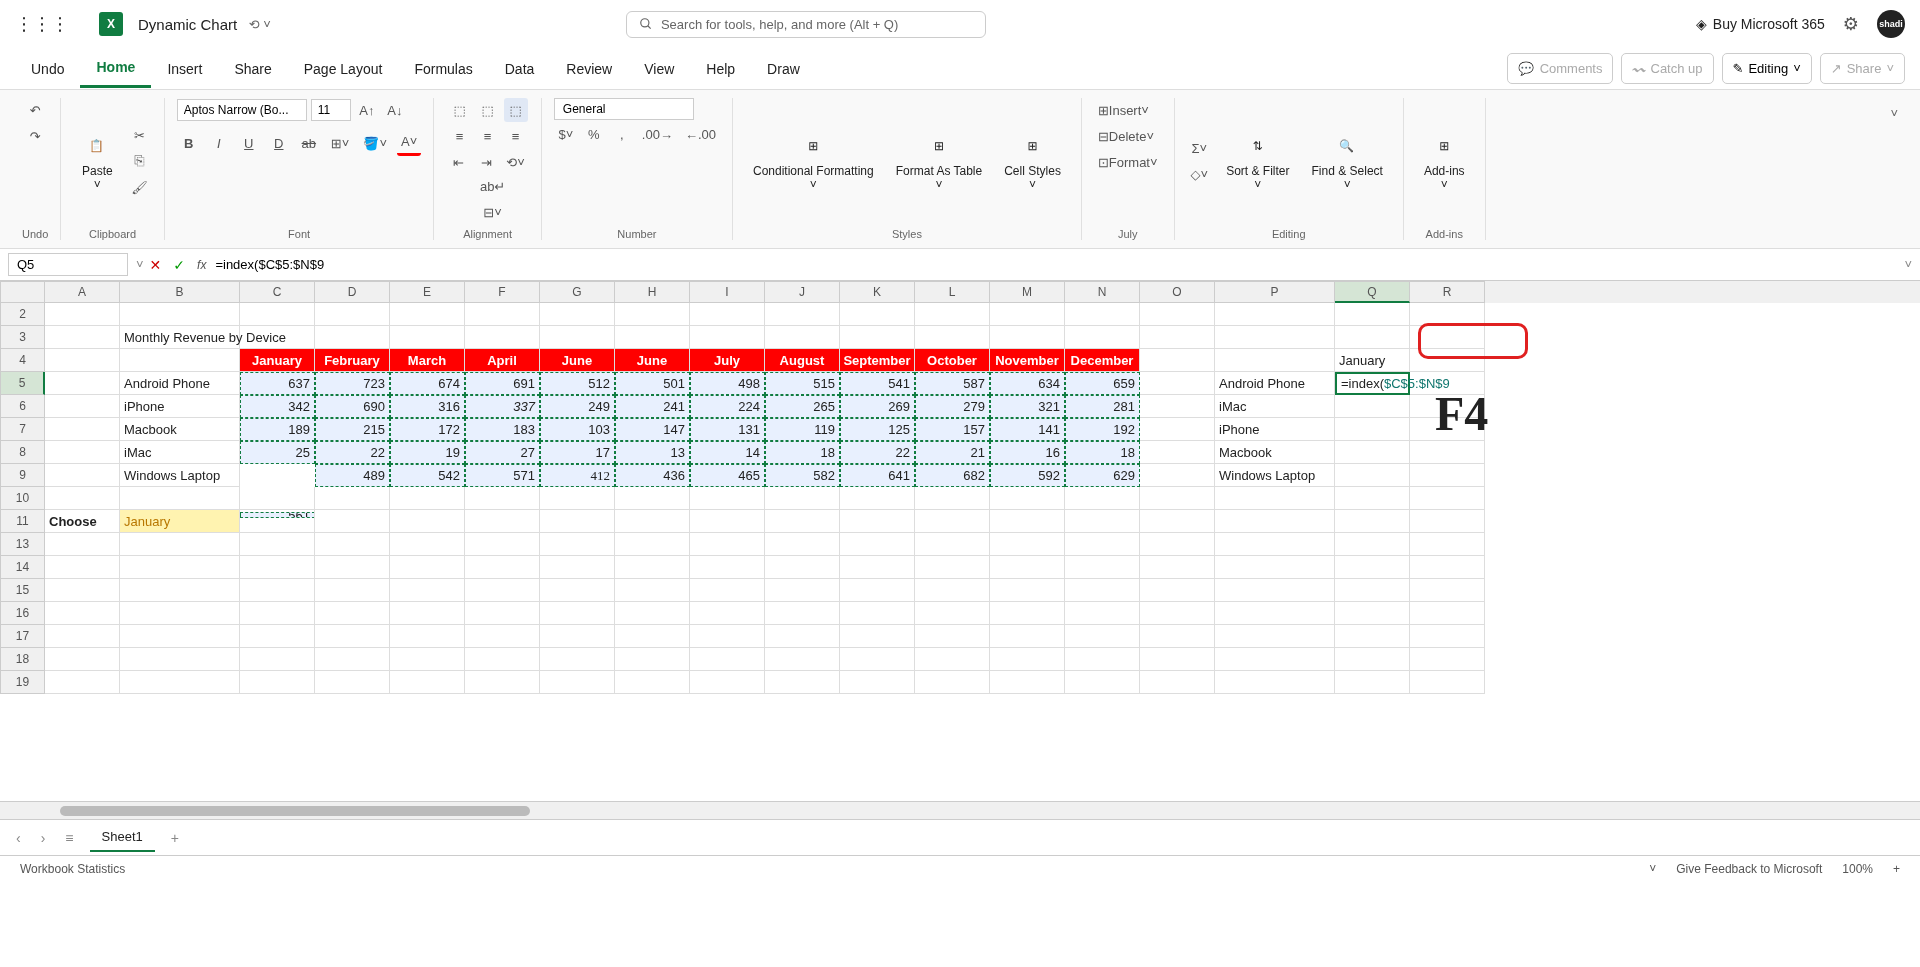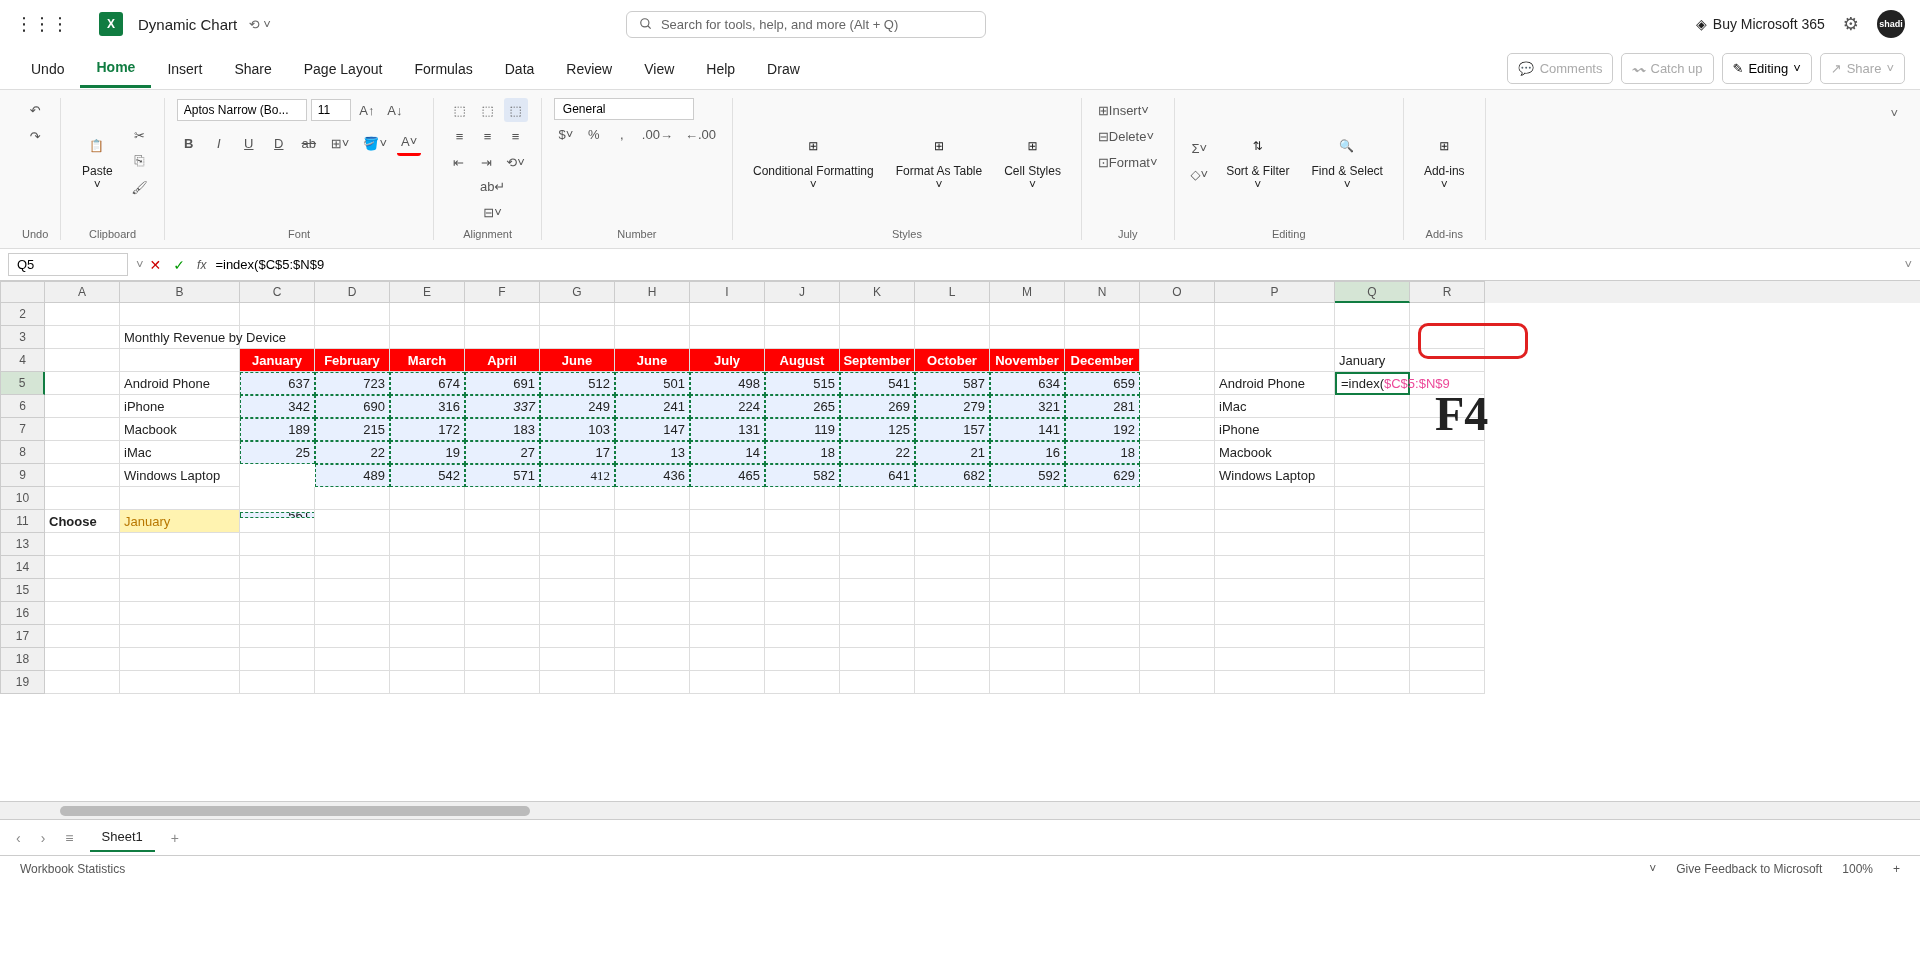--- a/index.html
+++ b/index.html
@@ -350,21 +350,21 @@
         <div class="cell num selected-range" style="width: 75px;">498</div>
         <div class="cell num selected-range" style="width: 75px;">515</div>
         <div class="cell num selected-range" style="width: 75px;">541</div>
         <div class="cell num selected-range" style="width: 75px;">587</div>
         <div class="cell num selected-range" style="width: 75px;">634</div>
         <div class="cell num selected-range" style="width: 75px;">659</div>
         <div class="cell " style="width: 75px;"></div>
         <div class="cell " style="width: 120px;">Android Phone</div>
         <div class="cell editing" style="width: 75px; overflow: visible; white-space: nowrap;">
           <span>=index(</span>
-          <span style="color:#ec4899">$C$5:$N$9</span>
+          <span style="color:#0f766e">$C$5:$N$9</span>
         </div>
         <div class="cell " style="width: 75px;"></div>
       </div>
       <div class="row">
         <div class="row-h">6</div>
         <div class="cell " style="width: 75px;"></div>
         <div class="cell " style="width: 120px;">iPhone</div>
         <div class="cell num selected-range" style="width: 75px;">342</div>
         <div class="cell num selected-range" style="width: 75px;">690</div>
         <div class="cell num selected-range" style="width: 75px;">316</div>

